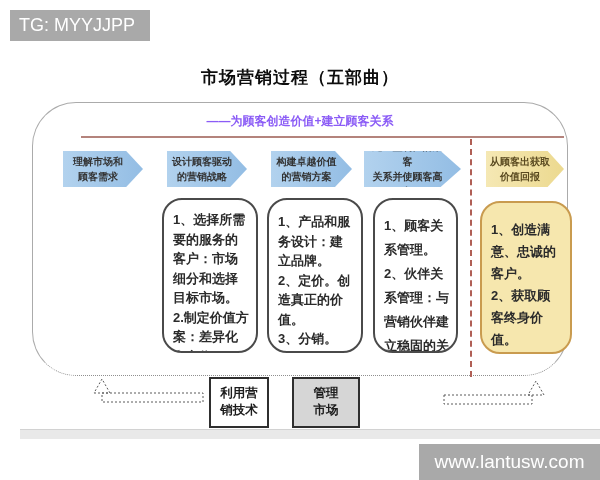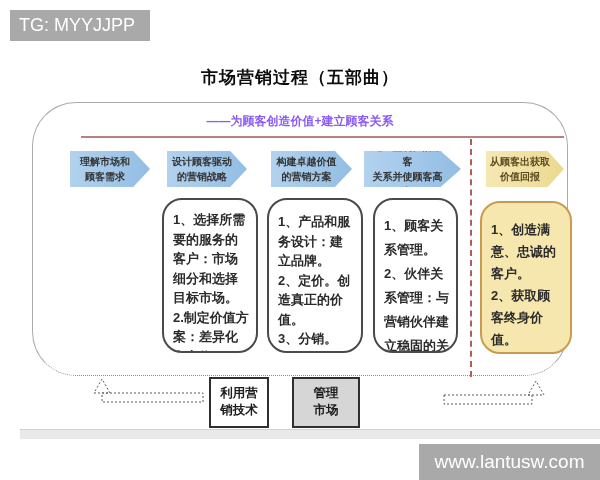--- a/index.html
+++ b/index.html
@@ -19,21 +19,21 @@
             font-size:12px;font-weight:bold;color:#8b5cf6;}
   .redline{position:absolute;left:48px;top:33px;width:483px;height:0;border-top:2px solid #b4837c;}
   .value-divider{position:absolute;left:437px;top:36px;height:238px;width:0;border-left:2px dashed #b05f55;}
 
   .step-arrow{position:absolute;top:48px;height:36px;display:flex;align-items:center;justify-content:center;
               text-align:center;font-size:10px;font-weight:bold;color:#333;line-height:1.5;
               white-space:pre-line;box-sizing:border-box;padding:0 14px 0 4px;
               clip-path:polygon(0 0,79% 0,100% 50%,79% 100%,0 100%);}
   .arrow-blue{background:linear-gradient(90deg,#b2d2ee 0%,#93bde4 100%);}
   .arrow-yellow{background:linear-gradient(90deg,#f5e8b4 0%,#ecd98f 100%);color:#5a4a20;}
-  .a1{left:30px;width:80px;margin-left:7px;}
+  .a1{left:30px;width:80px;}
   .a2{left:134px;width:80px;}
   .a3{left:238px;width:81px;}
   .a4{left:331px;width:97px;}
   .a5{left:453px;width:78px;}
 
   .step-box{position:absolute;top:95px;height:155px;box-sizing:border-box;
             border:2px solid #4a4a4a;border-radius:20px;background:#fff;
             font-size:13px;font-weight:bold;color:#2b2b2b;white-space:pre-line;
             padding:12px 7px 6px 9px;overflow:hidden;}
   .b1{left:25px;width:95px;line-height:1.95;padding-top:26px;}

